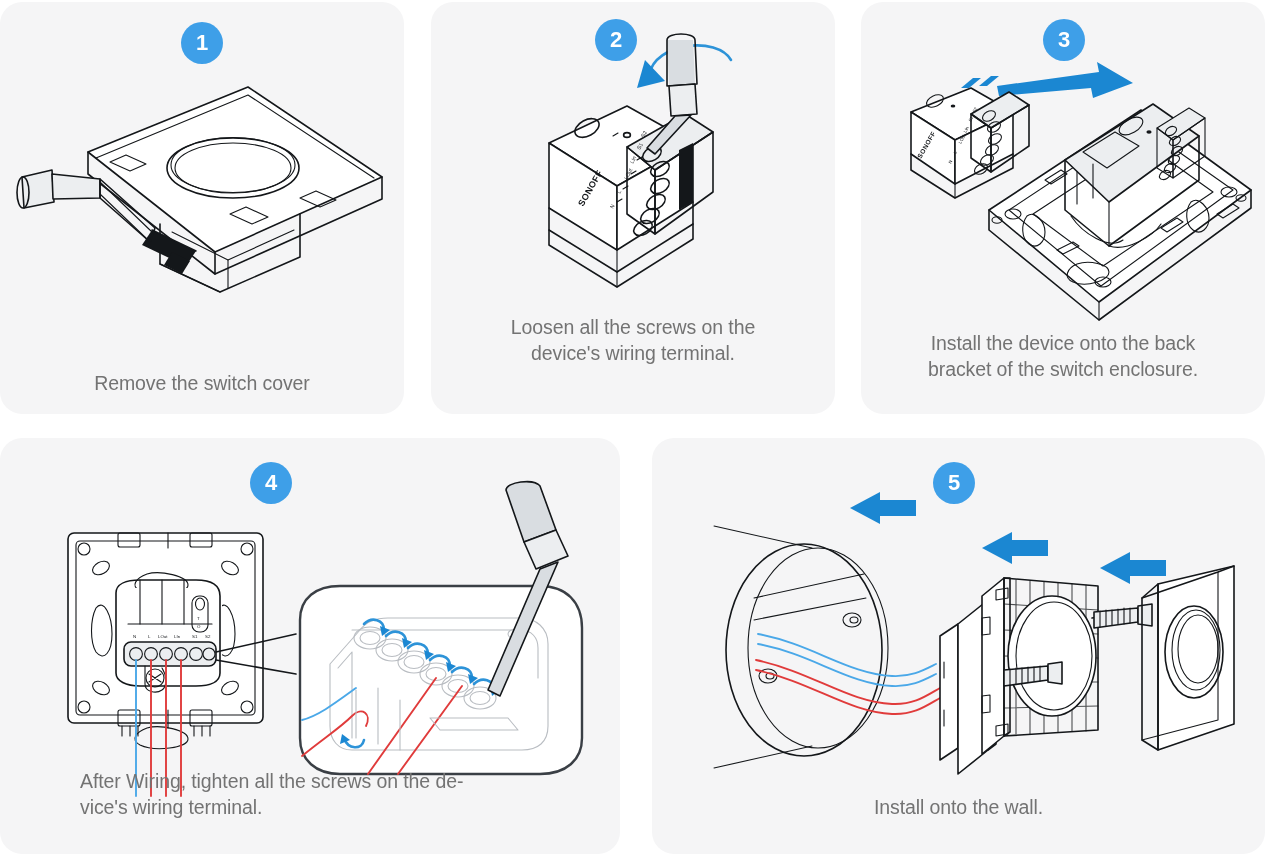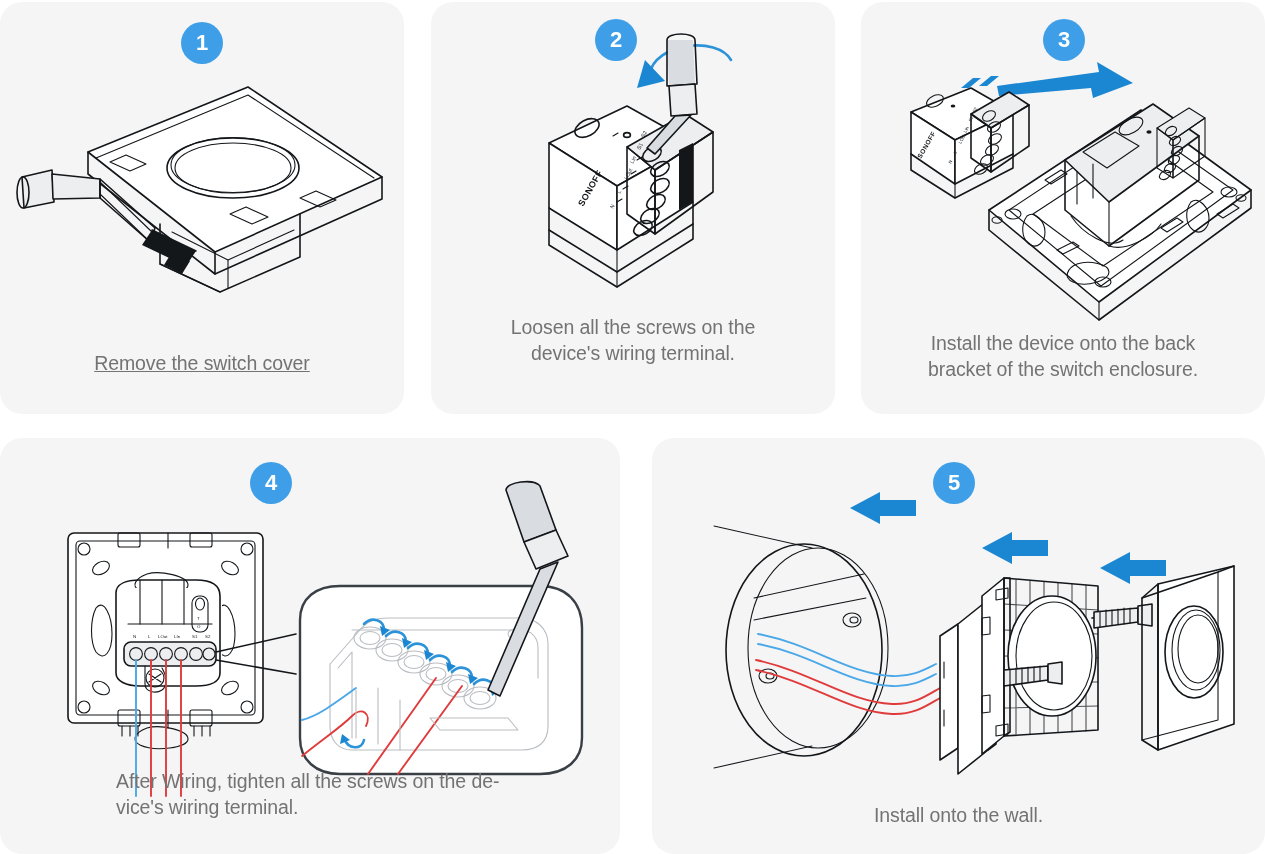--- a/index.html
+++ b/index.html
@@ -91,21 +91,21 @@
       <path class="ln" d="M152,228 L196,249"></path>
 
       <path class="fille" d="M22,175 L52,168 L54,200 L24,206 Z"></path>
       <path class="ln" d="M22,175 L52,168 L54,200 L24,206 Z"></path>
       <ellipse class="ln" cx="23" cy="190.5" rx="6" ry="15.5" fill="#e4e7ea"></ellipse>
       <path class="fille" d="M52,172 L100,177 L100,196 L53,197 Z"></path>
       <path class="ln" d="M52,172 L100,177 L100,196 L53,197 Z"></path>
       <path class="ln-t" d="M100,180 L152,230 M100,192 L148,238"></path>
       <path class="ln" d="M100,177 L155,226 L150,240 L100,196 Z"></path>
     </svg>
-    <div class="caption" style="left:0px;top:348px;width:404px;text-decoration:underline;">Remove the switch cover</div>
+    <div class="caption" style="left:0px;top:368px;width:404px;">Remove the switch cover</div>
   </div>
 
   <div class="card" id="card-2">
     <div class="badge" style="left:164px;top:17px;">2</div>
     <svg class="art" viewBox="0 0 404 412">
 
       <path class="blue" d="M218,73 C224,40 286,34 300,58"></path>
       <path class="bluef" d="M214,58 L206,86 L234,79 Z"></path>
 
       <path class="fillw" d="M118,141 L196,104 L262,141 L186,184 Z"></path>
@@ -383,21 +383,21 @@
       <path class="ln-g" d="M430,280 L508,280 L518,292 L440,292 Z"></path>
       <ellipse class="ln-g" cx="516" cy="196" rx="8" ry="5"></ellipse>
 
       <path class="filld" d="M506,52 C506,44 534,40 540,48 L556,92 L524,104 Z"></path>
       <path class="ln" d="M506,52 C506,44 534,40 540,48 L556,92 L524,104 Z"></path>
       <path class="fille" d="M524,104 L556,92 L568,118 L536,131 Z"></path>
       <path class="ln" d="M524,104 L556,92 L568,118 L536,131 Z"></path>
       <path class="filld" d="M540,131 L558,124 L500,258 L488,252 Z"></path>
       <path class="ln" d="M540,131 L558,124 L500,258 L488,252 Z"></path>
     </svg>
-    <div class="caption" style="left:80px;top:768px;width:470px;text-align:left;top:330px;margin-left:36px;">After Wiring, tighten all the screws on the de-
+    <div class="caption" style="left:80px;top:768px;width:470px;text-align:left;top:330px;">After Wiring, tighten all the screws on the de-
 vice's wiring terminal.</div>
   </div>
 
   <div class="card" id="card-5">
     <div class="badge" style="left:281px;top:24px;">5</div>
     <svg class="art" viewBox="0 0 613 416">
 
       <g class="bluef">
         <polygon points="198,70 228,54 228,62 264,62 264,78 228,78 228,86"></polygon>
         <polygon points="330,110 360,94 360,102 396,102 396,118 360,118 360,126"></polygon>
@@ -467,16 +467,16 @@
 
       <path class="fillw" d="M506,146 L582,128 L582,286 L506,312 Z"></path>
       <path class="ln" d="M506,146 L582,128 L582,286 L506,312 Z"></path>
       <path class="ln" d="M506,146 L506,312 L490,302 L490,160 Z"></path>
       <path class="ln" d="M490,160 L566,134 L582,128"></path>
       <path class="ln-t" d="M490,302 L566,282 L566,134"></path>
       <ellipse class="ln" cx="542" cy="214" rx="29" ry="46"></ellipse>
       <ellipse class="ln-t" cx="544" cy="212" rx="24" ry="40"></ellipse>
       <ellipse class="ln-t" cx="546" cy="211" rx="20" ry="34"></ellipse>
     </svg>
-    <div class="caption" style="left:0px;top:364px;width:613px;text-align:center;">Install onto the wall.</div>
+    <div class="caption" style="left:0px;top:356px;width:613px;text-align:center;">Install onto the wall.</div>
   </div>
 
 </div>
 
 </body></html>

